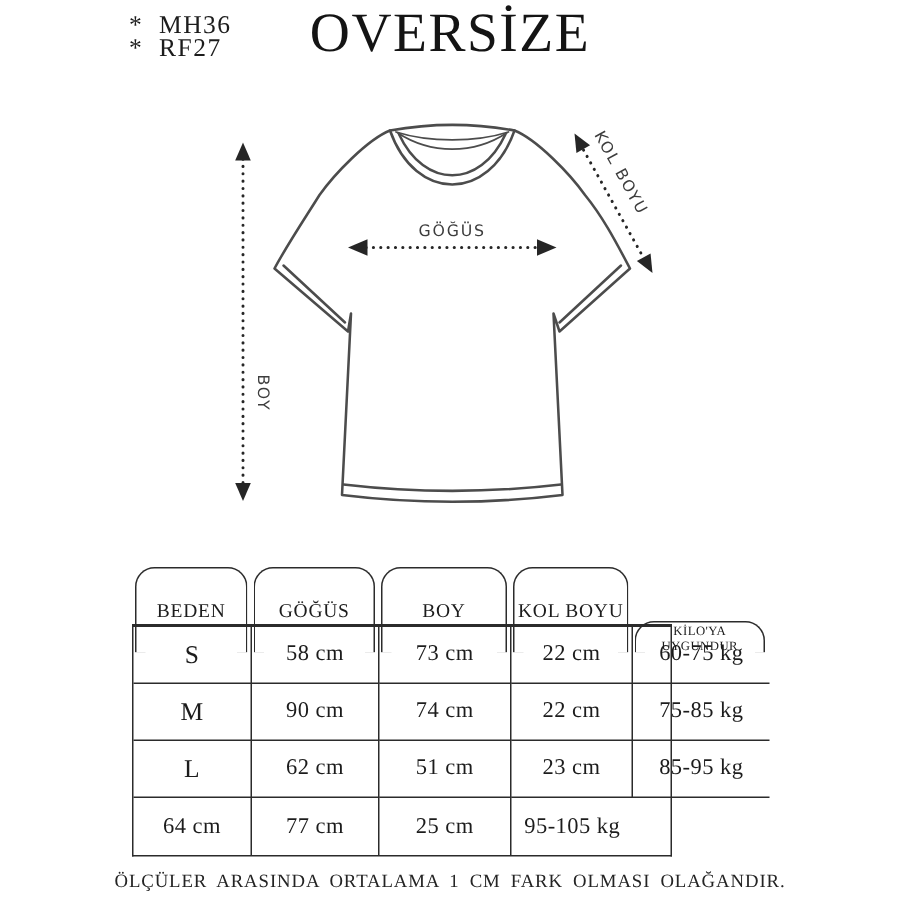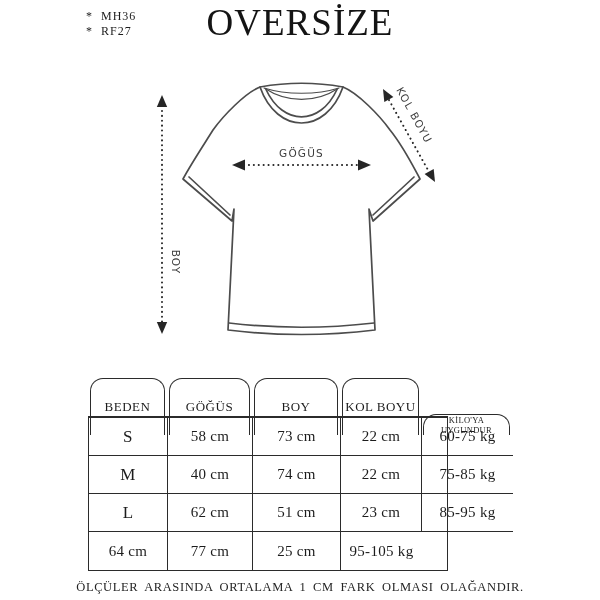--- a/index.html
+++ b/index.html
@@ -9,21 +9,21 @@
     width:600px; height:600px;
     background:#ffffff;
     font-family:"Liberation Serif","DejaVu Serif",serif;
     color:#1c1c1c;
     overflow:hidden;
   }
 
   
   .codes {
     position:absolute; left:86px; top:9px;
-    font-size:12px; letter-spacing:1px; line-height:15px;
+    font-size:17px; letter-spacing:1px; line-height:15px;
     white-space:pre;
   }
   .title {
     position:absolute; left:0; top:1px; width:100%;
     text-align:center;
     font-size:37px; letter-spacing:1px;
     color:#141414;
   }
 
   
@@ -144,21 +144,21 @@
   </div>
   <div class="tbody">
 
     <div class="cell size">S</div>
     <div class="cell">58 cm</div>
     <div class="cell">73 cm</div>
     <div class="cell">22 cm</div>
     <div class="cell c5">60-75 kg</div>
 
     <div class="cell size">M</div>
-    <div class="cell">40 cm</div>
+    <div class="cell">90 cm</div>
     <div class="cell">74 cm</div>
     <div class="cell">22 cm</div>
     <div class="cell c5">75-85 kg</div>
 
     <div class="cell size">L</div>
     <div class="cell">62 cm</div>
     <div class="cell">51 cm</div>
     <div class="cell">23 cm</div>
     <div class="cell c5">85-95 kg</div>
 

